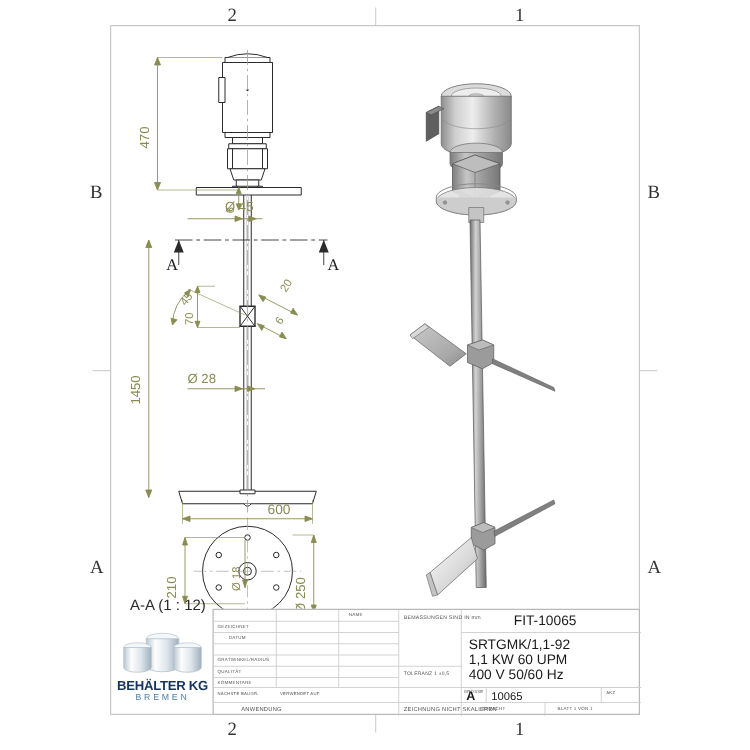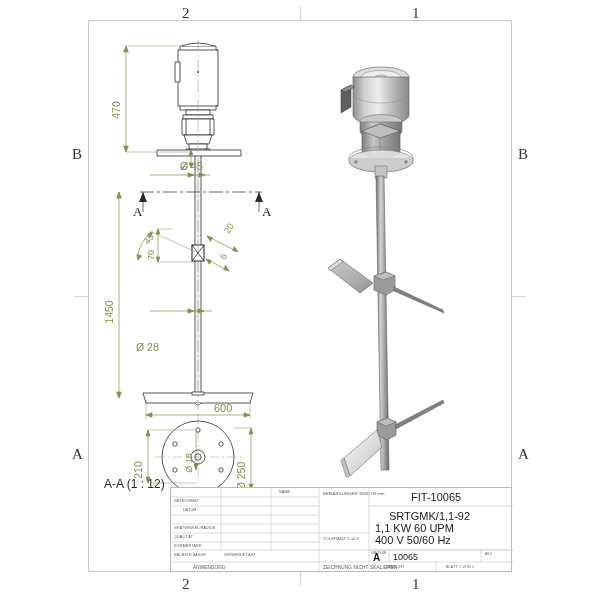--- a/index.html
+++ b/index.html
@@ -313,30 +313,42 @@
   </svg>
 
   <div class="dimtxt rot" style="left:122px;top:110px;transform:rotate(-90deg) translate(-50%,-100%);">470</div>
   <div class="dimtxt rot" style="left:115px;top:312px;transform:rotate(-90deg) translate(-50%,-100%);">1450</div>
   <div class="dimtxt rot" style="left:189px;top:168px;transform:rotate(-90deg) translate(-50%,-100%);font-size:9px;">6</div>
   <div class="dimtxt" style="left:152px;top:160px;margin-left:28px;">Ø 45</div>
   <div class="dimtxt rot" style="left:142px;top:240px;transform:rotate(-52deg);font-size:9px;">45°</div>
   <div class="dimtxt rot" style="left:156px;top:255px;transform:rotate(-90deg) translate(-50%,-100%);font-size:9px;">70</div>
   <div class="dimtxt rot" style="left:222px;top:230px;transform:rotate(-58deg);font-size:9px;">20</div>
   <div class="dimtxt rot" style="left:218px;top:256px;transform:rotate(-58deg);font-size:9px;">6</div>
-  <div class="dimtxt" style="left:136px;top:297px;margin-top:44px;">Ø 28</div>
+  <div class="dimtxt" style="left:150px;top:297px;">Ø 28</div>
   <div class="dimtxt" style="left:186px;top:402px;font-size:11px;margin-left:28px;">600</div>
   <div class="dimtxt rot" style="left:144px;top:470px;transform:rotate(-90deg) translate(-50%,-100%);">210</div>
   <div class="dimtxt rot" style="left:194px;top:463px;transform:rotate(-90deg) translate(-50%,-100%);font-size:9px;">Ø 18</div>
   <div class="dimtxt rot" style="left:247px;top:476px;transform:rotate(-90deg) translate(-50%,-100%);">Ø 250</div>
 
   <div class="secletter" style="left:133px;top:204px;">A</div>
   <div class="secletter" style="left:262px;top:204px;">A</div>
   <div class="blktxt" style="left:104px;top:477px;font-size:12px;color:#2b2b2b;">A-A (1 : 12)</div>
 
+  <div id="logo">
+    <svg width="76" height="38" viewBox="0 0 76 38">
+      <ellipse cx="38" cy="6" rx="13" ry="4.4" fill="#f4f7fa" stroke="#b9c6d2" stroke-width="0.6"></ellipse>
+      <path d="M25 6 v22 a13 4.4 0 0 0 26 0 v-22 z" fill="url(#gCan)" stroke="#b0bfcc" stroke-width="0.6"></path>
+      <ellipse cx="18" cy="13" rx="11" ry="3.8" fill="#f4f7fa" stroke="#b9c6d2" stroke-width="0.6"></ellipse>
+      <path d="M7 13 v16 a11 3.8 0 0 0 22 0 v-16 z" fill="url(#gCan)" stroke="#b0bfcc" stroke-width="0.6"></path>
+      <ellipse cx="58" cy="13" rx="11" ry="3.8" fill="#f4f7fa" stroke="#b9c6d2" stroke-width="0.6"></ellipse>
+      <path d="M47 13 v16 a11 3.8 0 0 0 22 0 v-16 z" fill="url(#gCan)" stroke="#b0bfcc" stroke-width="0.6"></path>
+    </svg>
+    <div class="logo-name">BEHÄLTER KG</div>
+    <div class="logo-sub">BREMEN</div>
+  </div>
 
   <div id="titleblock">
 
     <svg width="342" height="85" viewBox="0 0 342 85" style="position:absolute;left:0;top:0;">
       <g stroke="#cdcdcd" stroke-width="0.7" fill="none">
 
         <line x1="50" y1="0" x2="50" y2="62"></line>
         <line x1="100" y1="0" x2="100" y2="62"></line>
         <line x1="148" y1="0" x2="148" y2="85"></line>
         <line x1="198" y1="0" x2="198" y2="85"></line>
@@ -369,21 +381,21 @@
 
     <div class="tb-lab" style="left:152px;top:3px;font-size:4.2px;">BEMASSUNGEN SIND IN mm</div>
     <div class="tb-lab" style="left:152px;top:48px;font-size:4px;">TOLERANZ 1 ±0,5</div>
 
     <div class="tb-lab" style="left:3px;top:65px;font-size:3.4px;">NÄCHSTE BAUGR.</div>
     <div class="tb-lab" style="left:53px;top:65px;font-size:3.4px;">VERWENDET AUF</div>
     <div class="tb-lab" style="left:22px;top:77px;font-size:4.6px;">ANWENDUNG</div>
     <div class="tb-lab" style="left:152px;top:77px;font-size:4.6px;">ZEICHNUNG NICHT SKALIEREN</div>
 
     <div class="tb-val" style="left:204px;top:3px;font-size:11px;margin-left:36px;">FIT-10065</div>
-    <div class="tb-val" style="left:204px;top:22px;font-size:11px;margin-left:14px;">SRTGMK/1,1-92</div>
+    <div class="tb-val" style="left:204px;top:22px;font-size:11px;">SRTGMK/1,1-92</div>
     <div class="tb-val" style="left:204px;top:34px;font-size:11px;">1,1 KW 60 UPM</div>
     <div class="tb-val" style="left:204px;top:46px;font-size:11px;">400 V 50/60 Hz</div>
 
     <div class="tb-lab" style="left:200px;top:63px;font-size:3.4px;">GRÖSSE</div>
     <div class="tb-val" style="left:202px;top:64px;font-size:10px;font-weight:bold;">A</div>
     <div class="tb-val" style="left:222px;top:64px;font-size:9px;">10065</div>
     <div class="tb-lab" style="left:314px;top:64px;font-size:3.4px;">AKZ</div>
     <div class="tb-lab" style="left:215px;top:77px;font-size:3.6px;">GEWICHT</div>
     <div class="tb-lab" style="left:275px;top:77px;font-size:3.6px;">BLATT 1 VON 1</div>
   </div>

